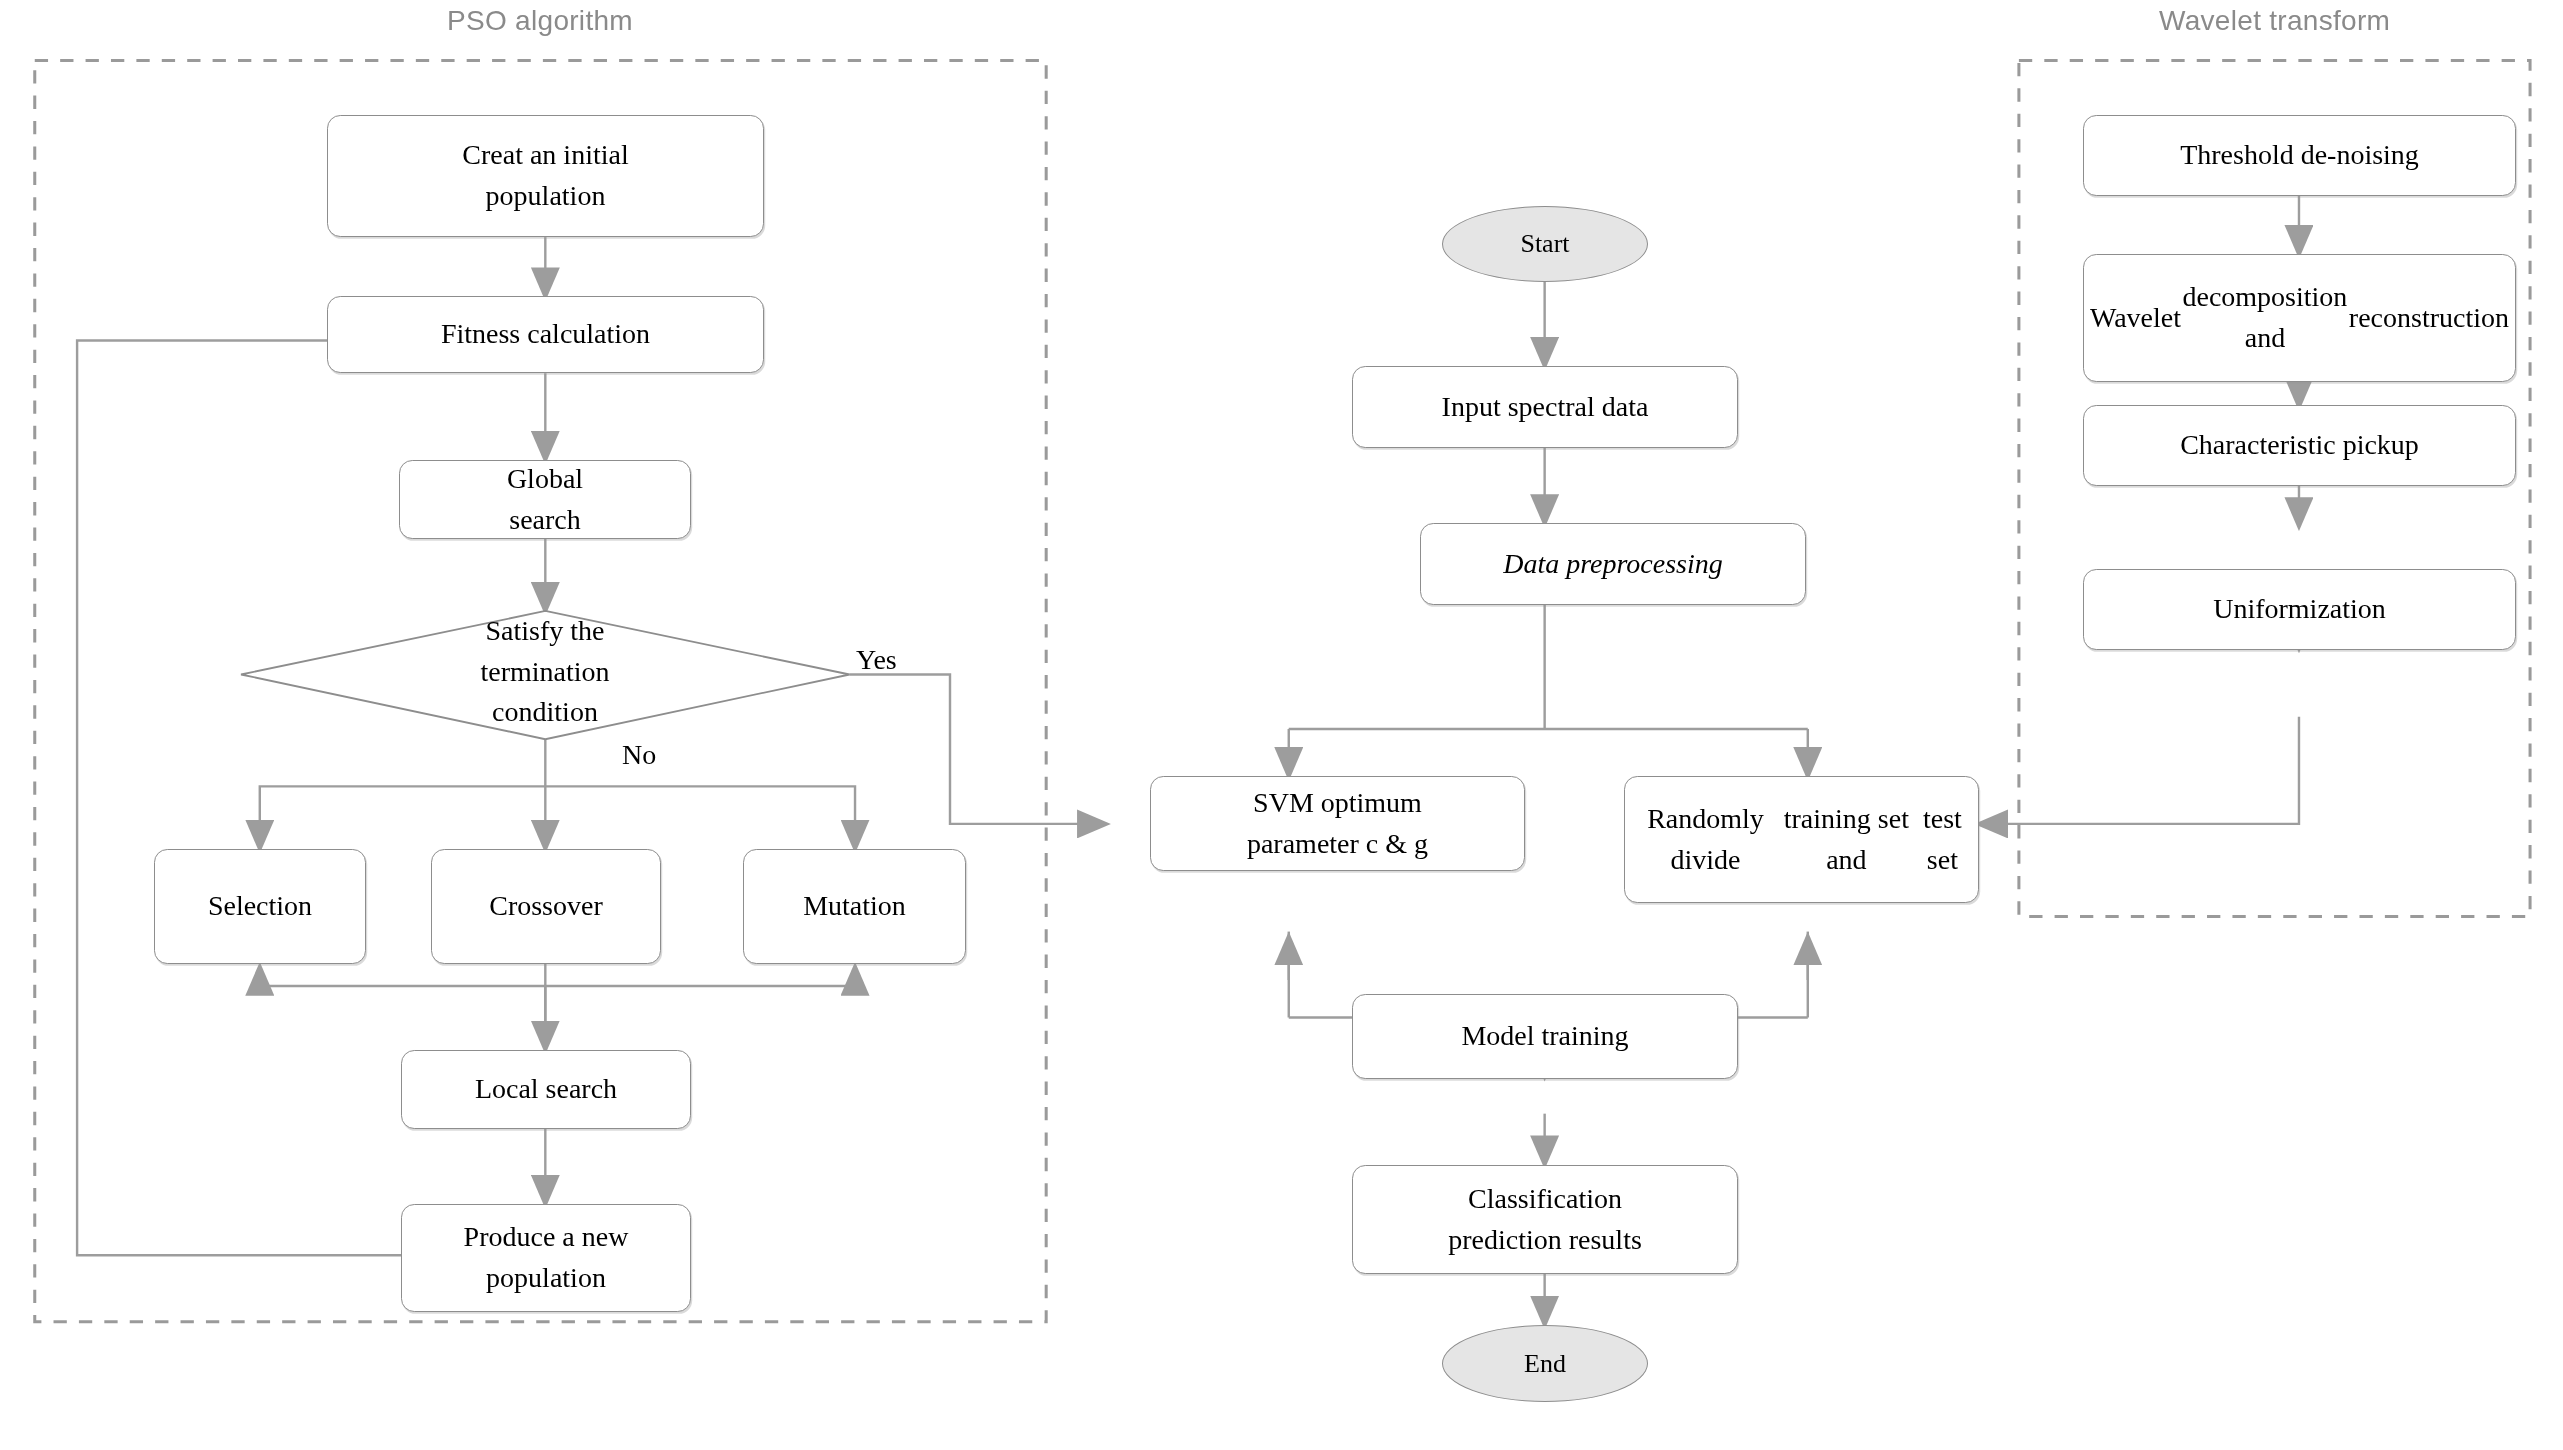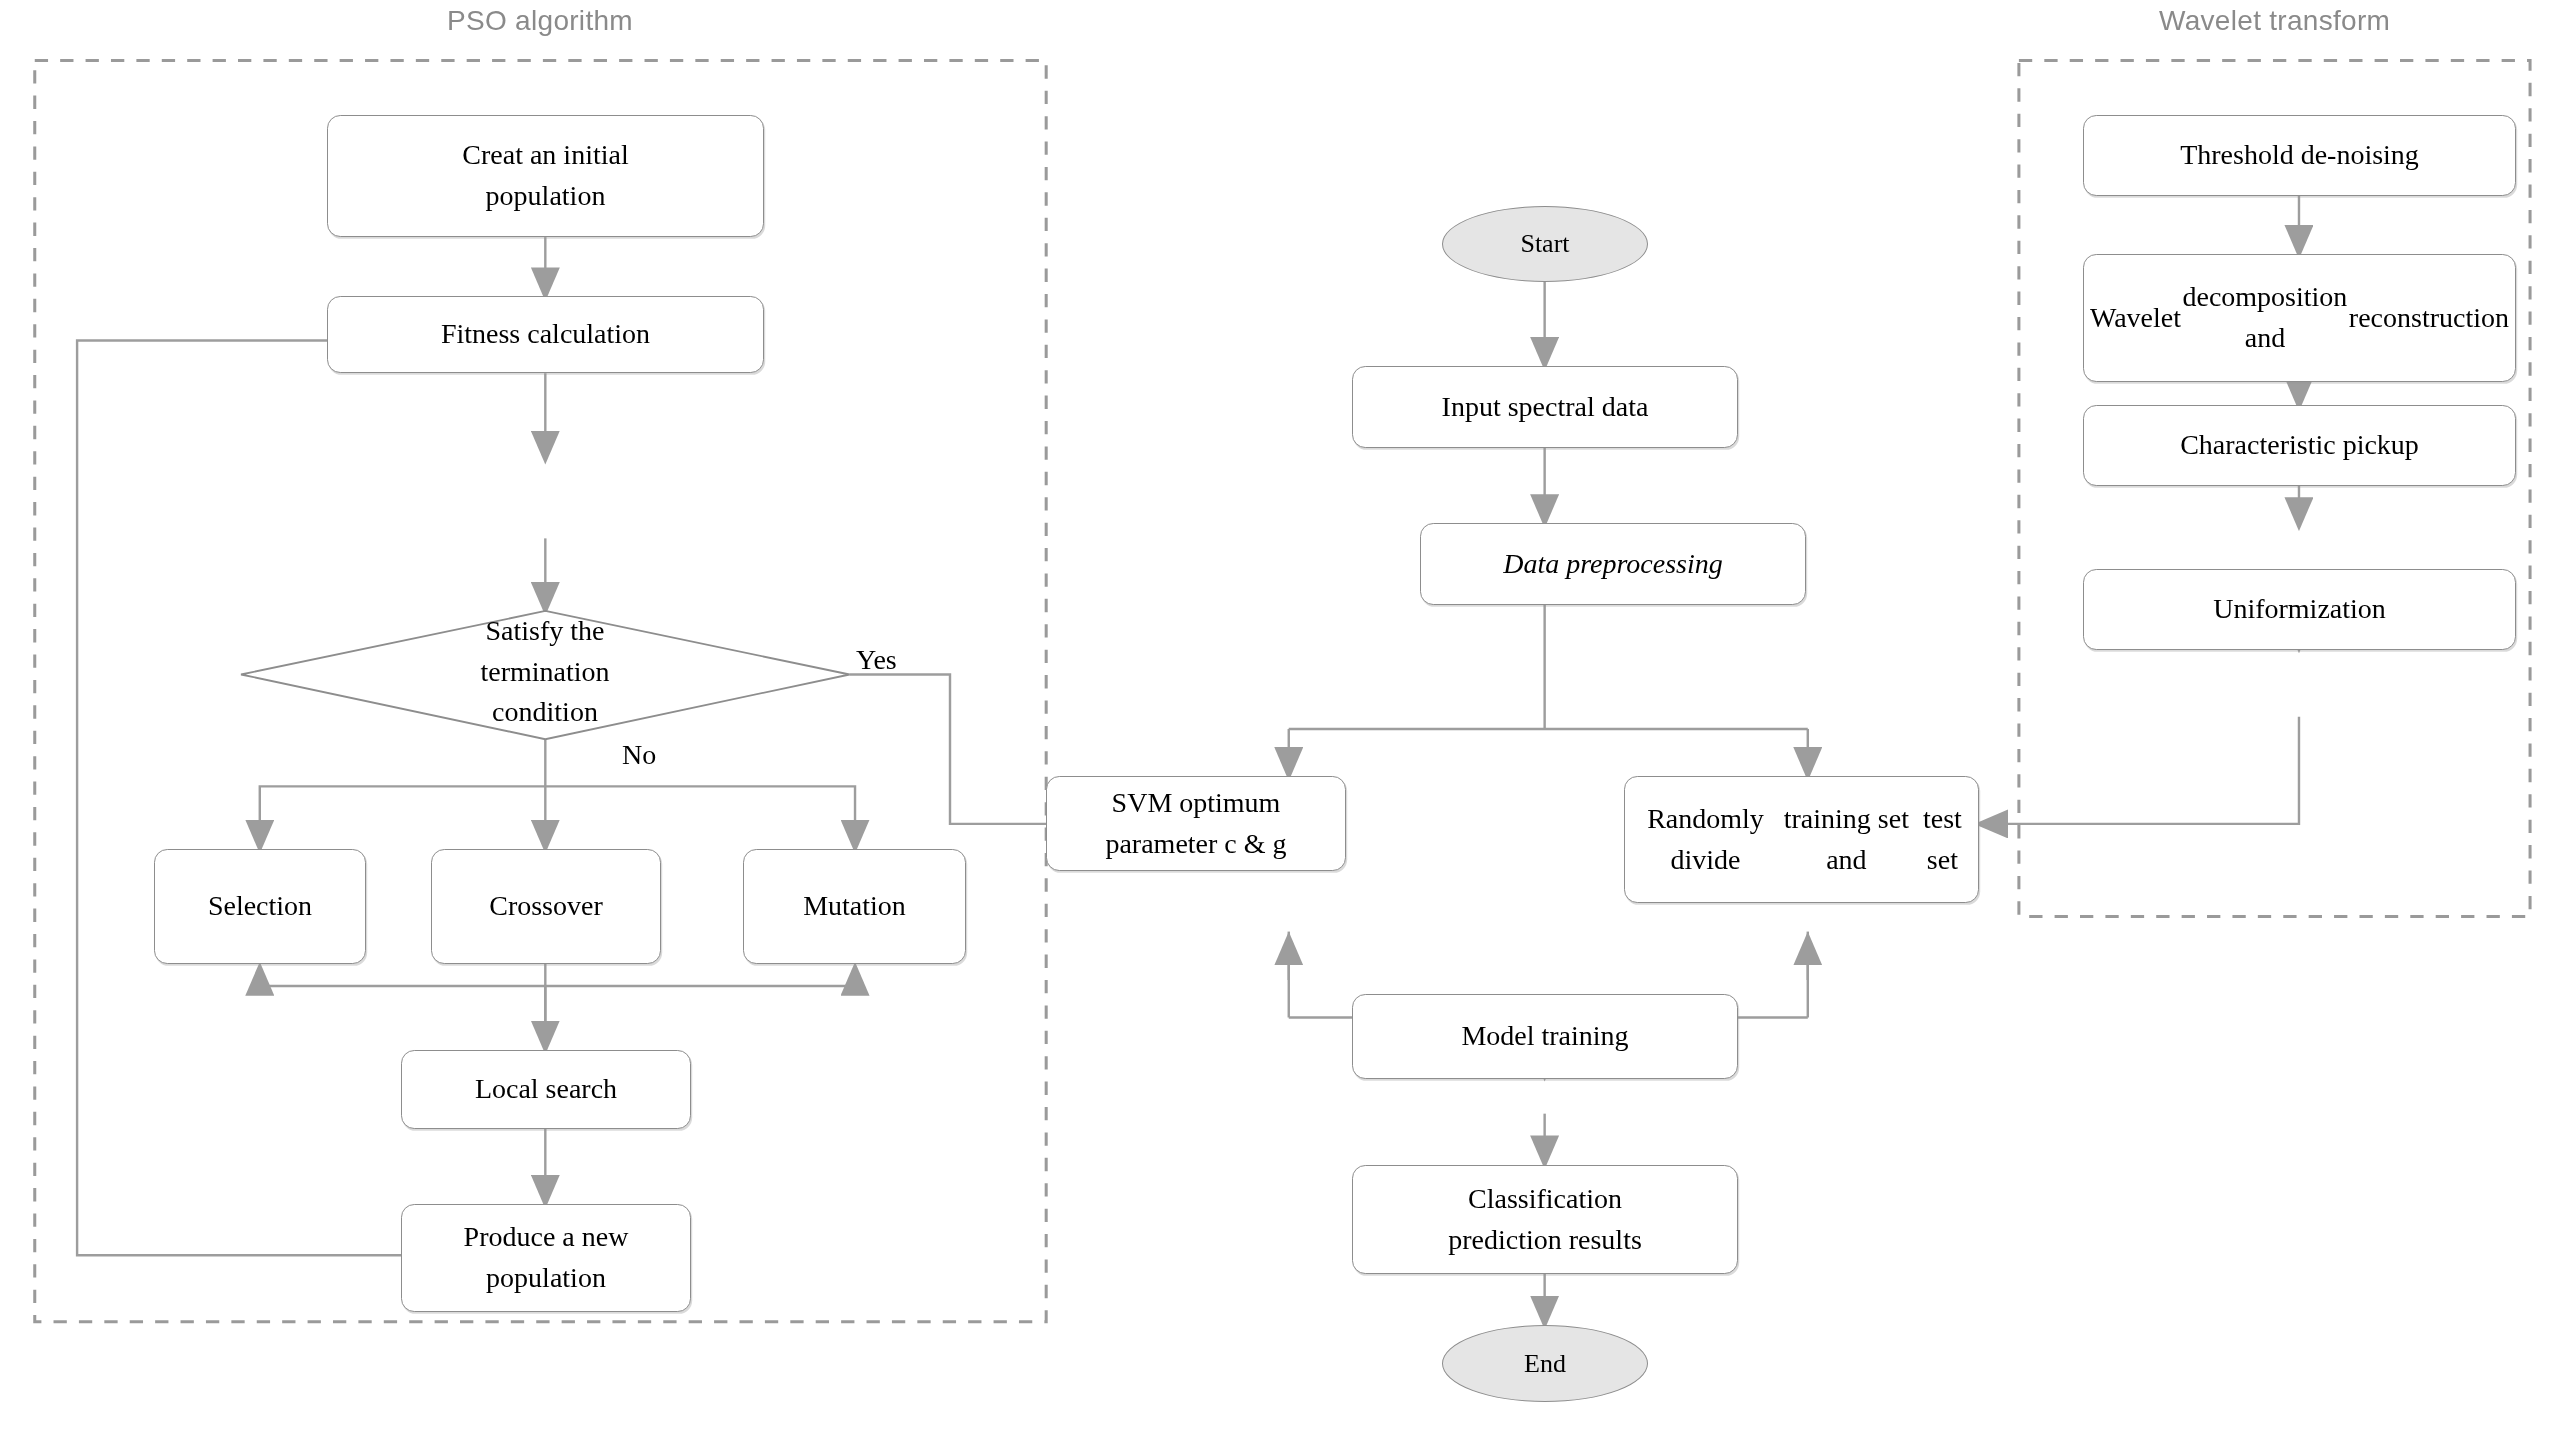--- a/index.html
+++ b/index.html
@@ -106,20 +106,24 @@
 
   <div class="node" style="left:327px;top:115px;width:437px;height:122px;flex-direction:column;">
     <span>Creat an initial</span>
     <span>population</span>
   </div>
 
   <div class="node" style="left:327px;top:296px;width:437px;height:77px;">
     <span>Fitness calculation</span>
   </div>
 
+  <div class="node" style="left:399px;top:460px;width:292px;height:79px;flex-direction:column;">
+    <span>Global</span>
+    <span>search</span>
+  </div>
 
   <div class="dia-text" style="left:399px;top:617px;width:292px;height:110px;flex-direction:column;">
     <span>Satisfy the</span>
     <span>termination</span>
     <span>condition</span>
   </div>
 
   <div class="node" style="left:154px;top:849px;width:212px;height:115px;">
     <span>Selection</span>
   </div>
@@ -149,21 +153,21 @@
   </div>
 
   <div class="node" style="left:1352px;top:366px;width:386px;height:82px;">
     <span>Input spectral data</span>
   </div>
 
   <div class="node" style="left:1420px;top:523px;width:386px;height:82px;font-style:italic;">
     <span>Data preprocessing</span>
   </div>
 
-  <div class="node" style="left:1046px;top:776px;width:300px;height:95px;flex-direction:column;">
+  <div class="node" style="left:1150px;top:776px;width:375px;height:95px;flex-direction:column;">
     <span>SVM optimum</span>
     <span>parameter c &amp; g</span>
   </div>
 
   <div class="node" style="left:1624px;top:776px;width:355px;height:127px;flex-direction:row;">
     <span>Randomly divide</span>
     <span>training set and</span>
     <span>test set</span>
   </div>
 

